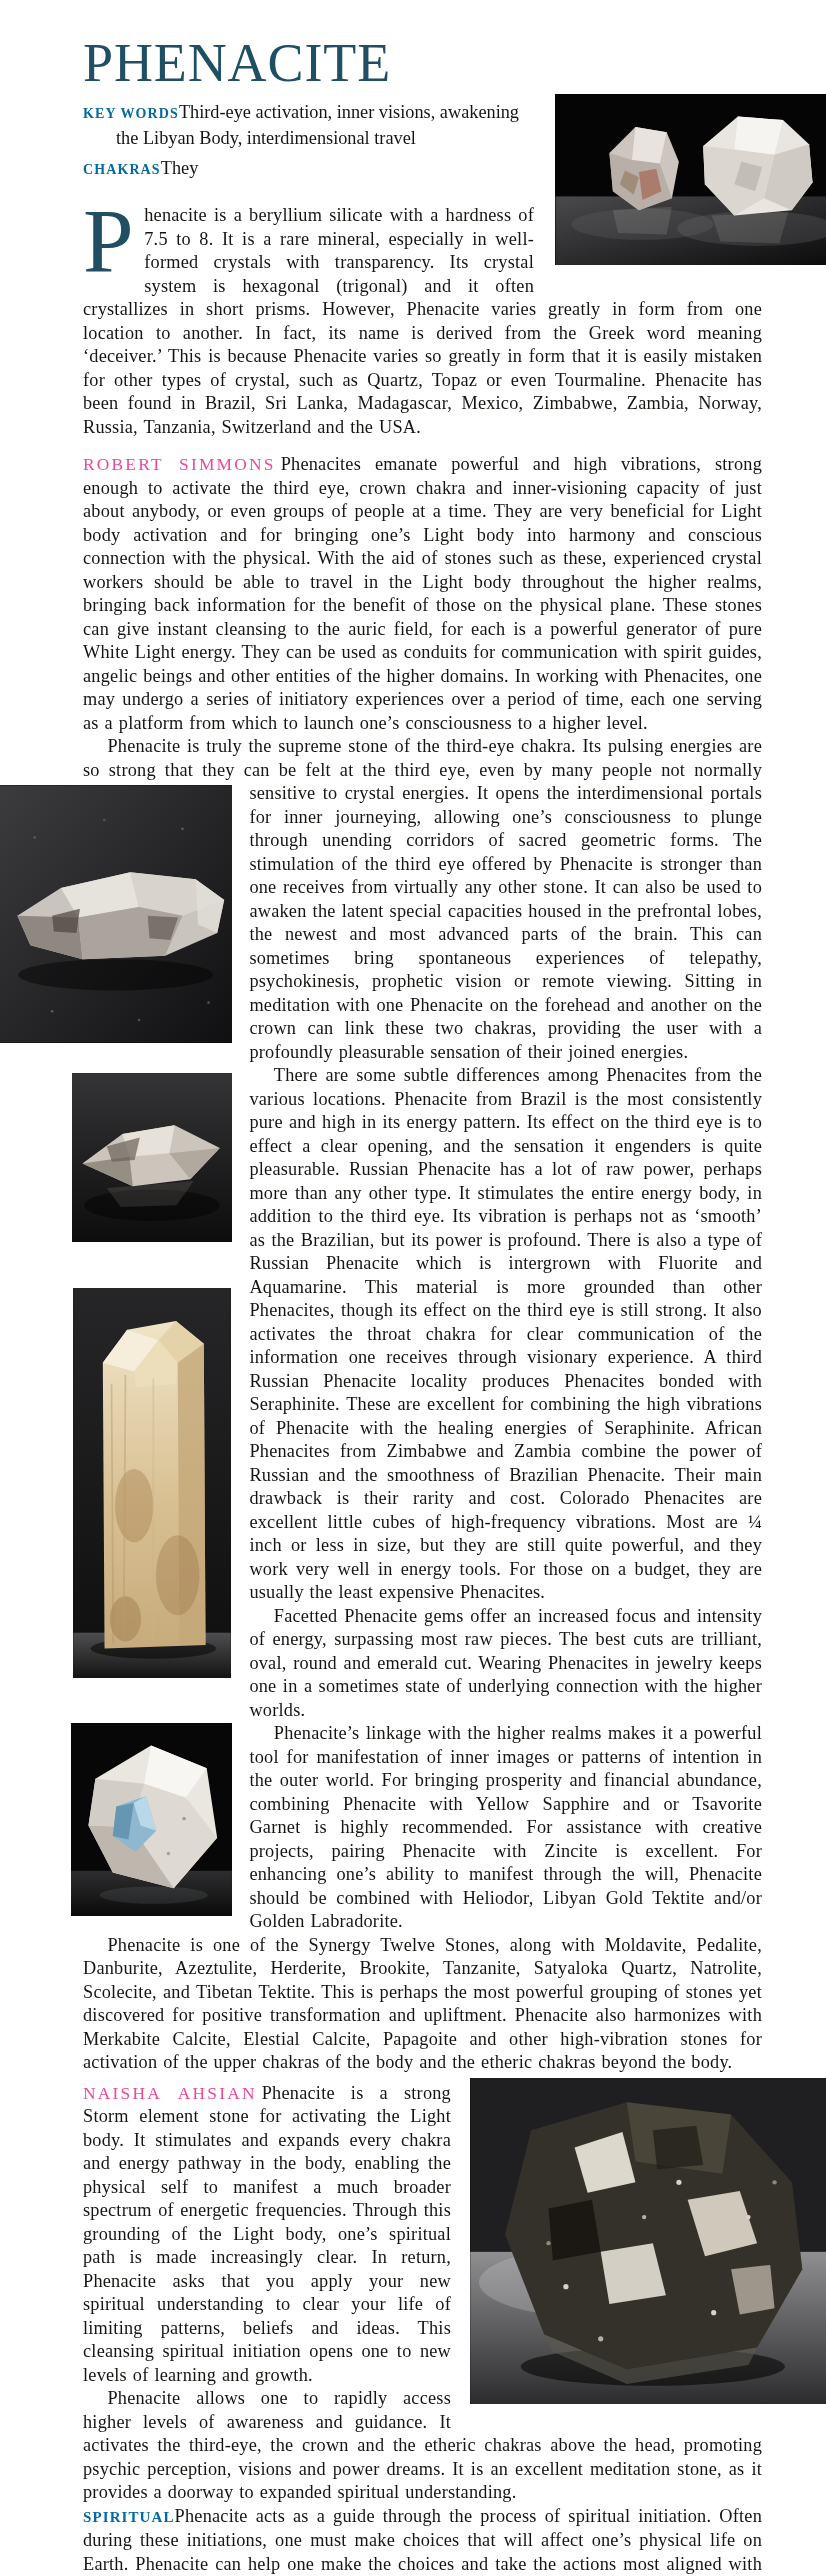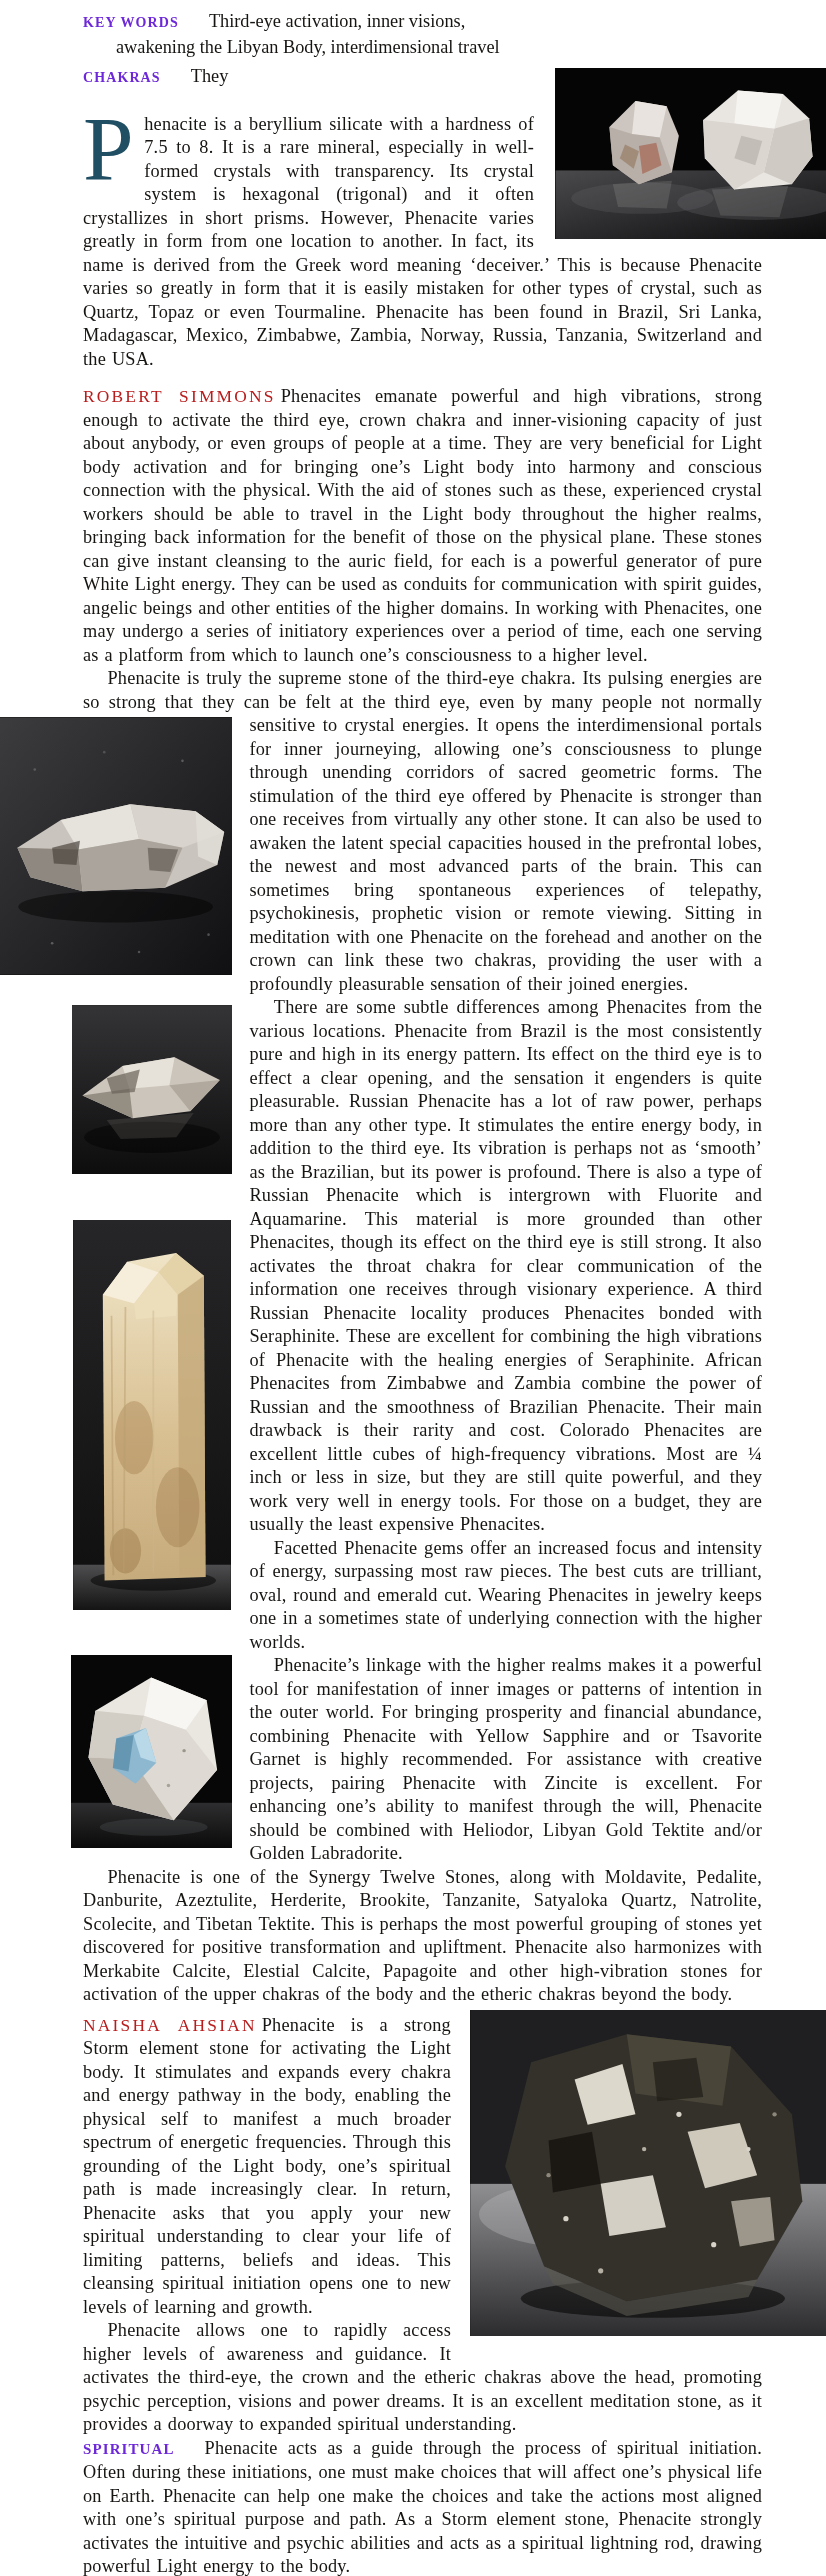--- a/index.html
+++ b/index.html
@@ -10,37 +10,37 @@
   .content{padding:0 65px 0 83px;}
 
   .title{
     margin:35px 0 8.7px;font-weight:400;font-size:54px;line-height:1.05;
     letter-spacing:0.9px;color:#204e63;
   }
 
   .kv{margin-top:8.7px;}
   .kvrow{margin:0 0 4.4px;padding-left:33px;text-indent:-33px;font-size:18.3px;line-height:25px;}
   .olabel{
-    color:#6d28d9;font-weight:700;font-size:14px;letter-spacing:1.1px;margin-right:30px;
+    color:#0369a1;font-weight:700;font-size:14px;letter-spacing:1.1px;margin-right:0;
   }
   .run{font-size:15px;}
 
   .intro{margin:22.6px 0 0;font-size:18.3px;line-height:23.5px;text-align:justify;
     letter-spacing:.012em;word-spacing:.06em;}
   .dropcap{
     float:left;color:#204e63;font-size:91px;line-height:70px;padding:2.6px 10.4px 0 0;
   }
 
   .body-p{margin:0;font-size:18.3px;line-height:23.5px;text-align:justify;
     letter-spacing:.012em;word-spacing:.06em;}
   .indent{text-indent:24.4px;}
   .rs1{margin-top:14px;}
   .na{clear:left;margin-top:7px;}
   .rlabel{
-    color:#b91c1c;font-size:17.4px;letter-spacing:2.2px;margin-right:5px;font-weight:400;
+    color:#ec4899;font-size:17.4px;letter-spacing:2.2px;margin-right:5px;font-weight:400;
   }
 
   .photo{background:#0a0a0a;display:block;}
   .photo svg{display:block;width:100%;height:100%;}
 
   .photo-a{float:right;width:272px;height:171px;margin:59px -65px 14px 21px;}
 
   .left-strip{float:left;display:block;width:232px;margin:2.6px 17.4px 0 -83px;}
   .photo-b{width:232px;height:258px;margin:0 0 30px 0;}
   .photo-c{width:160px;height:169px;margin:0 0 46px 72px;}
@@ -76,20 +76,21 @@
         <polygon points="96,90 116,86 122,112 100,122" fill="#a1523a" opacity=".55"></polygon>
         <polygon points="80,88 96,96 90,116 74,104" fill="#8a6a4a" opacity=".5"></polygon>
         <polygon points="170,60 210,26 262,30 292,58 296,102 272,134 206,140 172,104" fill="#e9e6e1"></polygon>
         <polygon points="210,26 262,30 252,70 206,64" fill="#f6f4f1"></polygon>
         <polygon points="252,70 292,58 296,102 272,134 240,120" fill="#cfcac4"></polygon>
         <polygon points="206,64 252,70 240,120 206,140 172,104 170,60" fill="#dbd6d0"></polygon>
         <polygon points="214,78 238,84 230,112 206,104" fill="#b8b2ab" opacity=".7"></polygon>
       </svg>
     </span>
 
+    <h1 class="title">PHENACITE</h1>
 
     <div class="kv">
       <p class="kvrow"><span class="olabel">KEY WORDS</span><span>Third-eye activation, inner visions, awakening the Libyan Body, interdimensional travel</span></p>
       <p class="kvrow"><span class="olabel">CHAKRAS</span><span>They</span></p>
     </div>
 
     <p class="intro"><span class="dropcap">P</span><span>henacite is a beryllium silicate with a hardness of 7.5 to 8. It is a rare mineral, especially in well-formed crystals with transparency. Its crystal system is hexagonal (trigonal) and it often crystallizes in short prisms. However, Phenacite varies greatly in form from one location to another. In fact, its name is derived from the Greek word meaning ‘deceiver.’ This is because Phenacite varies so greatly in form that it is easily mistaken for other types of crystal, such as Quartz, Topaz or even Tourmaline. Phenacite has been found in Brazil, Sri Lanka, Madagascar, Mexico, Zimbabwe, Zambia, Norway, Russia, Tanzania, Switzerland and the USA.</span></p>
 
     <p class="body-p rs1"><span class="rlabel">ROBERT SIMMONS</span><span>Phenacites emanate powerful and high vibrations, strong enough to activate the third eye, crown chakra and inner-visioning capacity of just about anybody, or even groups of people at a time. They are very beneficial for Light body activation and for bringing one’s Light body into harmony and conscious connection with the physical. With the aid of stones such as these, experienced crystal workers should be able to travel in the Light body throughout the higher realms, bringing back information for the benefit of those on the physical plane. These stones can give instant cleansing to the auric field, for each is a powerful generator of pure White Light energy. They can be used as conduits for communication with spirit guides, angelic beings and other entities of the higher domains. In working with Phenacites, one may undergo a series of initiatory experiences over a period of time, each one serving as a platform from which to launch one’s consciousness to a higher level.</span></p>
 

